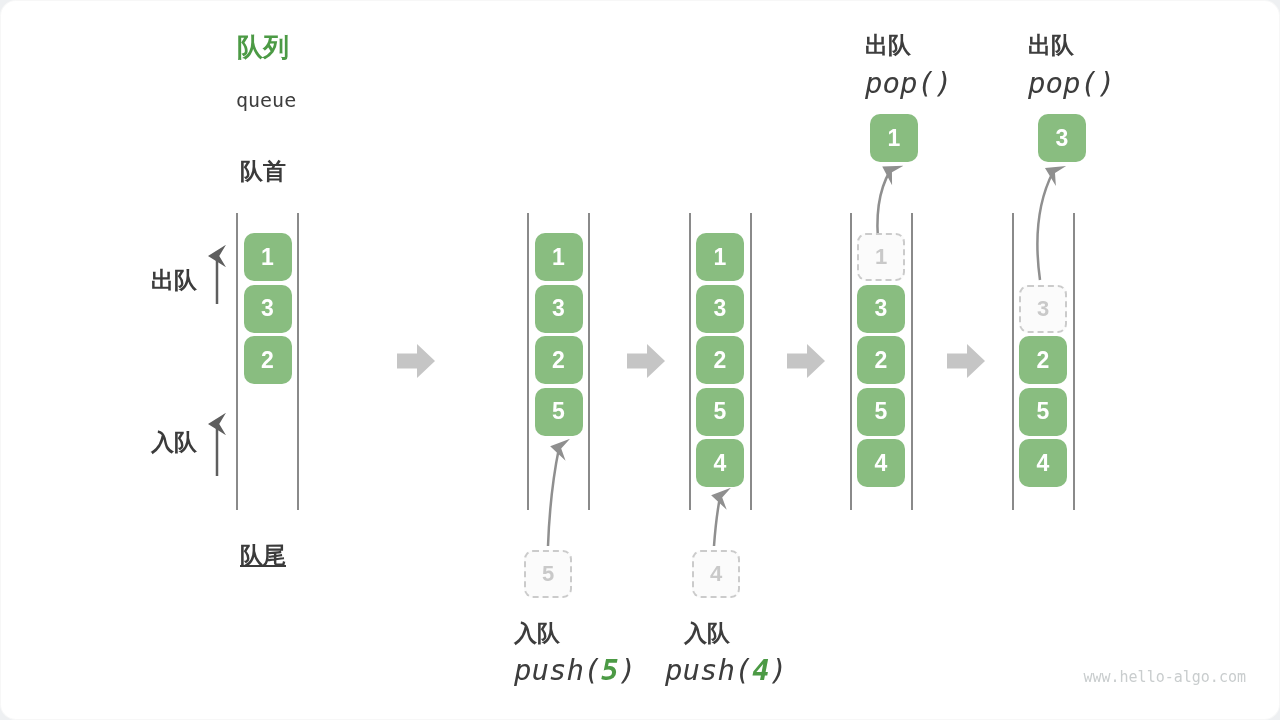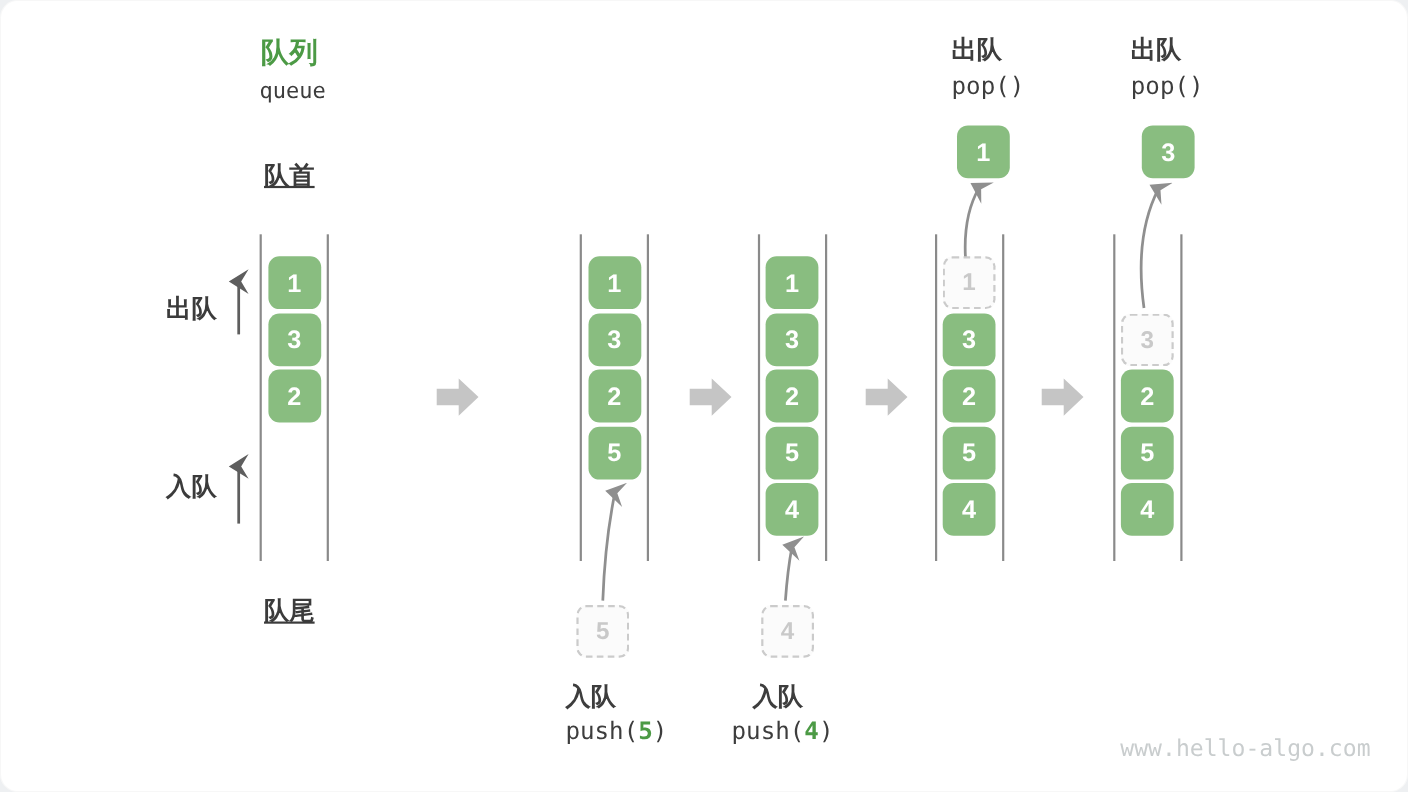--- a/index.html
+++ b/index.html
@@ -15,21 +15,21 @@
     box-shadow:0 0 0 1px rgba(0,0,0,0.03) inset;
   }
   #stage{position:absolute;left:0;top:0;width:1280px;height:600px;}
   #arrows-svg{position:absolute;left:0;top:0;width:1280px;height:720px;pointer-events:none;}
 
   .title-zh{
     position:absolute;left:237px;top:30px;
     font-size:26px;font-weight:bold;color:var(--title-green);
   }
   .title-en{
-    position:absolute;left:236px;top:70px;
+    position:absolute;left:236px;top:88px;
     font-family:"DejaVu Sans Mono","Liberation Mono",monospace;
     font-size:20px;color:var(--text-dark);
   }
   .side-label{
     position:absolute;font-size:23px;font-weight:bold;color:#3b3b3b;
     white-space:nowrap;
   }
   .vline{position:absolute;width:2px;top:213px;height:297px;background:var(--line-gray);}
   .item{
     position:absolute;width:48px;height:48px;border-radius:10px;
@@ -43,27 +43,27 @@
     background:#fbfbfb;color:var(--ghost-text);
     font-size:22px;font-weight:bold;
     display:flex;align-items:center;justify-content:center;
   }
   .op-action{
     position:absolute;font-size:23px;font-weight:600;color:var(--text-dark);
     white-space:nowrap;
   }
   .op-code{
     position:absolute;font-family:"DejaVu Sans Mono","Liberation Mono",monospace;
-    font-size:22px;color:var(--text-dark);white-space:nowrap;
+    font-size:29px;color:var(--text-dark);white-space:nowrap;font-style:italic;
   }
   .op-code .arg{color:var(--code-arg);font-weight:bold;}
   .watermark{
     position:absolute;right:34px;top:668px;
     font-family:"DejaVu Sans Mono","Liberation Mono",monospace;
-    font-size:21px;color:var(--watermark);
+    font-size:15px;color:var(--watermark);
   }
 </style>
 </head>
 <body>
 
 <div id="card">
   <div id="stage">
 
     <svg id="arrows-svg">
       <defs>
@@ -84,21 +84,21 @@
           <polygon points="787,353.5 807,353.5 807,344 825,361 807,378 807,368.5 787,368.5" style="fill: var(--block-arrow);"></polygon>
           <polygon points="947,353.5 967,353.5 967,344 985,361 967,378 967,368.5 947,368.5" style="fill: var(--block-arrow);"></polygon>
           <path d="M217,304 L217,256" fill="none" stroke-width="2.5" marker-end="url(#head-left)" style="stroke: var(--left-arrow);"></path>
           <path d="M217,476 L217,424" fill="none" stroke-width="2.5" marker-end="url(#head-left)" style="stroke: var(--left-arrow);"></path>
         </g>
     </svg>
 
     <div class="title-zh">队列</div>
     <div class="title-en">queue</div>
 
-    <div class="side-label" style="left:240px;top:144px;text-decoration:underline;">队首</div>
+    <div class="side-label" style="left:240px;top:156px;">队首</div>
     <div class="side-label" style="left:240px;top:540px;text-decoration:underline;">队尾</div>
     <div class="side-label" style="left:151px;top:265px;">出队</div>
     <div class="side-label" style="left:151px;top:427px;">入队</div>
 
     <div id="states">
         <div class="vline" style="left: 236px;"></div>
         <div class="vline" style="left: 297px;"></div>
         <div class="item" style="left: 243.5px; top: 233px;">1</div>
         <div class="item" style="left: 243.5px; top: 284.5px;">3</div>
         <div class="item" style="left: 243.5px; top: 336px;">2</div>

